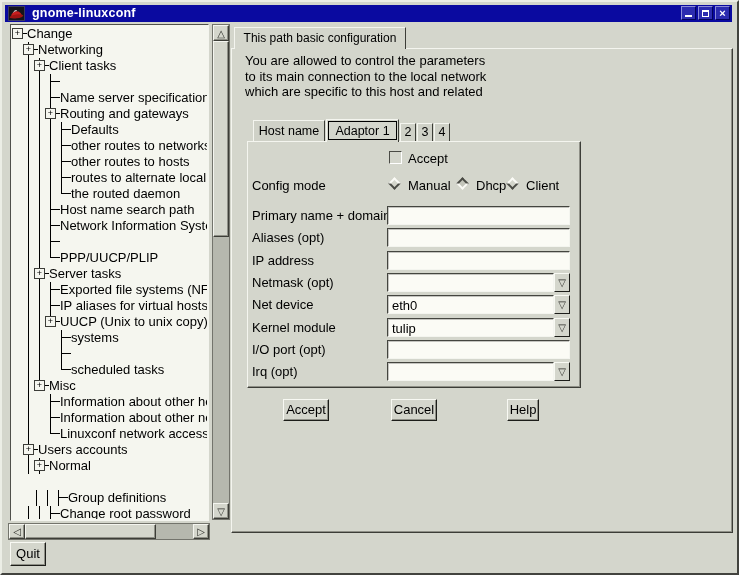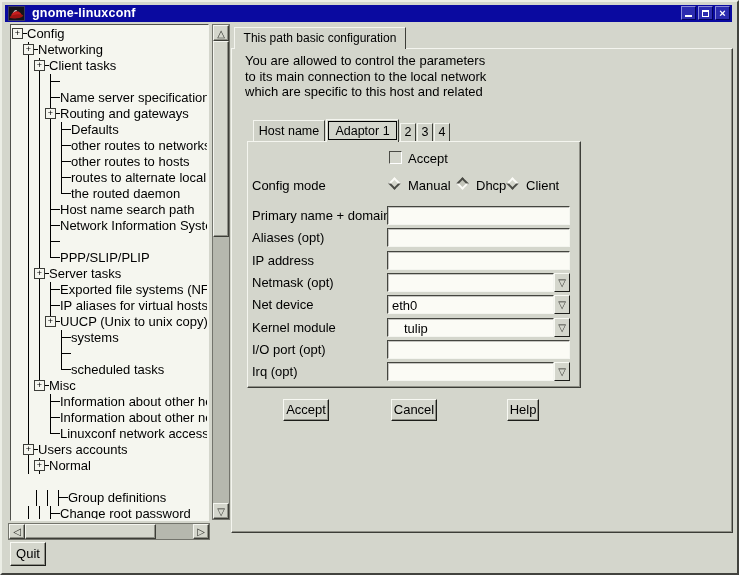--- a/index.html
+++ b/index.html
@@ -82,21 +82,21 @@
           <span class="glyph-close">×</span>
         </span>
     </div>
   </div>
 
   <div class="tree-panel sunken">
     <div class="tree-inner" id="tree">
         <div style="position: absolute; left: 0px; right: 0px; top: 0px; height: 16px;">
           <span style="position: absolute; left: 11px; top: 7px; width: 4px; height: 1px; background: rgb(0, 0, 0);"></span>
           <span style="position: absolute; left: 0px; top: 2px; width: 11px; height: 11px; border: 1px solid rgb(60, 61, 56); background: rgb(245, 246, 239); font: 9px / 9px &quot;Liberation Sans&quot;, sans-serif; text-align: center; color: rgb(0, 0, 0);">+</span>
-          <span style="position: absolute; left: 15px; top: 0px; white-space: nowrap; font: 13px / 16px &quot;Liberation Sans&quot;, sans-serif; color: rgb(0, 0, 0);">Config</span>
+          <span style="position: absolute; left: 15px; top: 0px; white-space: nowrap; font: 13px / 16px &quot;Liberation Sans&quot;, sans-serif; color: rgb(0, 0, 0);">Change</span>
         </div>
         <div style="position: absolute; left: 0px; right: 0px; top: 16px; height: 16px;">
           <span style="position: absolute; left: 16px; top: 0px; width: 1px; height: 2px; background: rgb(0, 0, 0);"></span>
           <span style="position: absolute; left: 16px; top: 13px; width: 1px; height: 3px; background: rgb(0, 0, 0);"></span>
           <span style="position: absolute; left: 22px; top: 7px; width: 4px; height: 1px; background: rgb(0, 0, 0);"></span>
           <span style="position: absolute; left: 11px; top: 2px; width: 11px; height: 11px; border: 1px solid rgb(60, 61, 56); background: rgb(245, 246, 239); font: 9px / 9px &quot;Liberation Sans&quot;, sans-serif; text-align: center; color: rgb(0, 0, 0);">+</span>
           <span style="position: absolute; left: 26px; top: 0px; white-space: nowrap; font: 13px / 16px &quot;Liberation Sans&quot;, sans-serif; color: rgb(0, 0, 0);">Networking</span>
         </div>
         <div style="position: absolute; left: 0px; right: 0px; top: 32px; height: 16px;">
           <span style="position: absolute; left: 16px; top: 0px; width: 1px; height: 16px; background: rgb(0, 0, 0);"></span>
@@ -186,21 +186,21 @@
           <span style="position: absolute; left: 16px; top: 0px; width: 1px; height: 16px; background: rgb(0, 0, 0);"></span>
           <span style="position: absolute; left: 27px; top: 0px; width: 1px; height: 16px; background: rgb(0, 0, 0);"></span>
           <span style="position: absolute; left: 38px; top: 0px; width: 1px; height: 16px; background: rgb(0, 0, 0);"></span>
           <span style="position: absolute; left: 39px; top: 7px; width: 9px; height: 1px; background: rgb(0, 0, 0);"></span>
         </div>
         <div style="position: absolute; left: 0px; right: 0px; top: 224px; height: 16px;">
           <span style="position: absolute; left: 16px; top: 0px; width: 1px; height: 16px; background: rgb(0, 0, 0);"></span>
           <span style="position: absolute; left: 27px; top: 0px; width: 1px; height: 16px; background: rgb(0, 0, 0);"></span>
           <span style="position: absolute; left: 38px; top: 0px; width: 1px; height: 8px; background: rgb(0, 0, 0);"></span>
           <span style="position: absolute; left: 39px; top: 7px; width: 9px; height: 1px; background: rgb(0, 0, 0);"></span>
-          <span style="position: absolute; left: 48px; top: 0px; white-space: nowrap; font: 13px / 16px &quot;Liberation Sans&quot;, sans-serif; color: rgb(0, 0, 0);">PPP/SLIP/PLIP</span>
+          <span style="position: absolute; left: 48px; top: 0px; white-space: nowrap; font: 13px / 16px &quot;Liberation Sans&quot;, sans-serif; color: rgb(0, 0, 0);">PPP/UUCP/PLIP</span>
         </div>
         <div style="position: absolute; left: 0px; right: 0px; top: 240px; height: 16px;">
           <span style="position: absolute; left: 16px; top: 0px; width: 1px; height: 16px; background: rgb(0, 0, 0);"></span>
           <span style="position: absolute; left: 27px; top: 0px; width: 1px; height: 2px; background: rgb(0, 0, 0);"></span>
           <span style="position: absolute; left: 27px; top: 13px; width: 1px; height: 3px; background: rgb(0, 0, 0);"></span>
           <span style="position: absolute; left: 33px; top: 7px; width: 4px; height: 1px; background: rgb(0, 0, 0);"></span>
           <span style="position: absolute; left: 22px; top: 2px; width: 11px; height: 11px; border: 1px solid rgb(60, 61, 56); background: rgb(245, 246, 239); font: 9px / 9px &quot;Liberation Sans&quot;, sans-serif; text-align: center; color: rgb(0, 0, 0);">+</span>
           <span style="position: absolute; left: 37px; top: 0px; white-space: nowrap; font: 13px / 16px &quot;Liberation Sans&quot;, sans-serif; color: rgb(0, 0, 0);">Server tasks</span>
         </div>
         <div style="position: absolute; left: 0px; right: 0px; top: 256px; height: 16px;">
@@ -374,21 +374,21 @@
       <div class="entry" style="position: absolute; left: 385px; top: 271px; width: 167px; height: 19px; z-index: 2;">
         <span class="val"></span>
       </div>
       <div class="combo-btn" style="left: 552px; top: 271px; z-index: 2;">▽</div>
       <span class="lbl" style="left: 250px; top: 295px; z-index: 2;">Net device</span>
       <div class="entry" style="position: absolute; left: 385px; top: 293px; width: 167px; height: 19px; z-index: 2;">
         <span class="val">eth0</span>
       </div>
       <div class="combo-btn" style="left: 552px; top: 293px; z-index: 2;">▽</div>
       <span class="lbl" style="left: 250px; top: 318px; z-index: 2;">Kernel module</span>
-      <div class="entry" style="position: absolute; left: 385px; top: 316px; width: 167px; height: 19px; z-index: 2; padding-left: 12px;">
+      <div class="entry" style="position: absolute; left: 385px; top: 316px; width: 167px; height: 19px; z-index: 2;">
         <span class="val">tulip</span>
       </div>
       <div class="combo-btn" style="left: 552px; top: 316px; z-index: 2;">▽</div>
       <span class="lbl" style="left: 250px; top: 340px; z-index: 2;">I/O port (opt)</span>
       <div class="entry" style="position: absolute; left: 385px; top: 338px; width: 183px; height: 19px; z-index: 2;">
         <span class="val"></span>
       </div>
       <span class="lbl" style="left: 250px; top: 362px; z-index: 2;">Irq (opt)</span>
       <div class="entry" style="position: absolute; left: 385px; top: 360px; width: 167px; height: 19px; z-index: 2;">
         <span class="val"></span>

